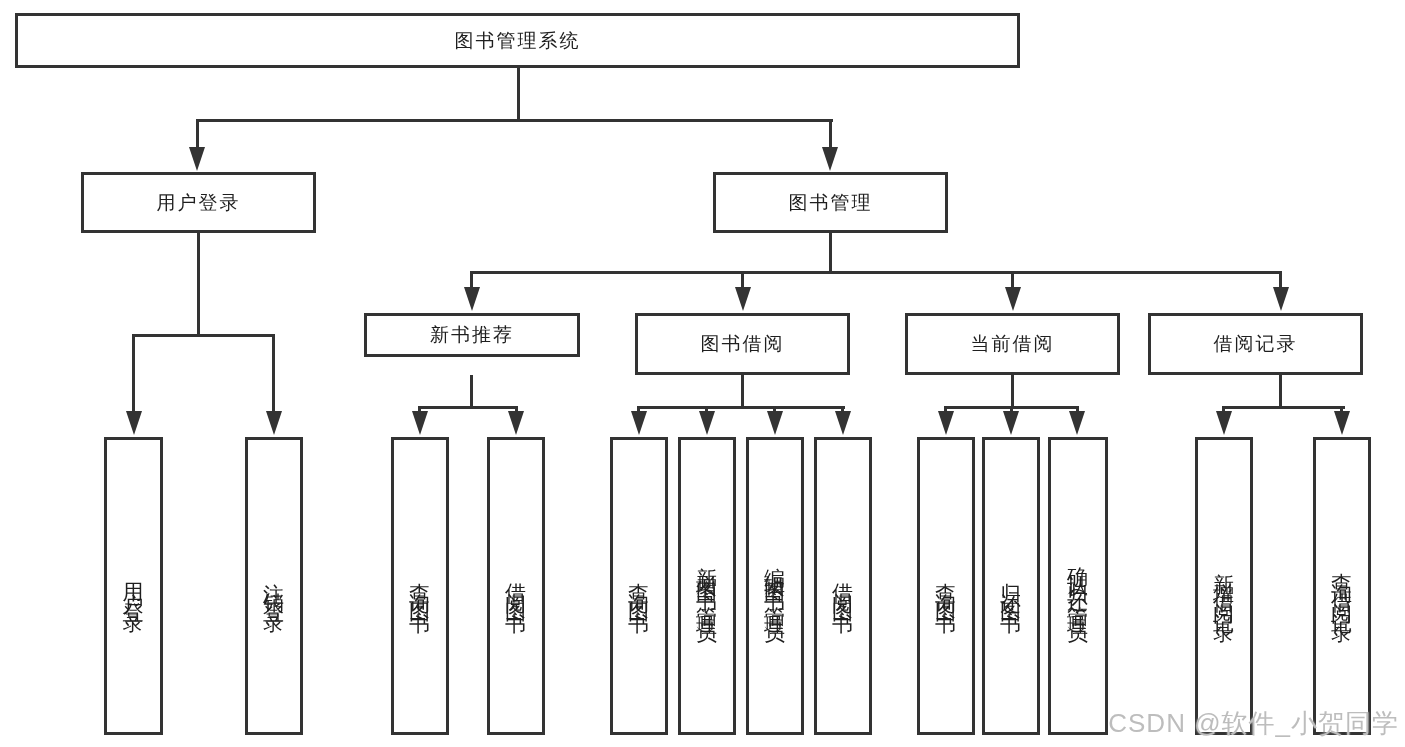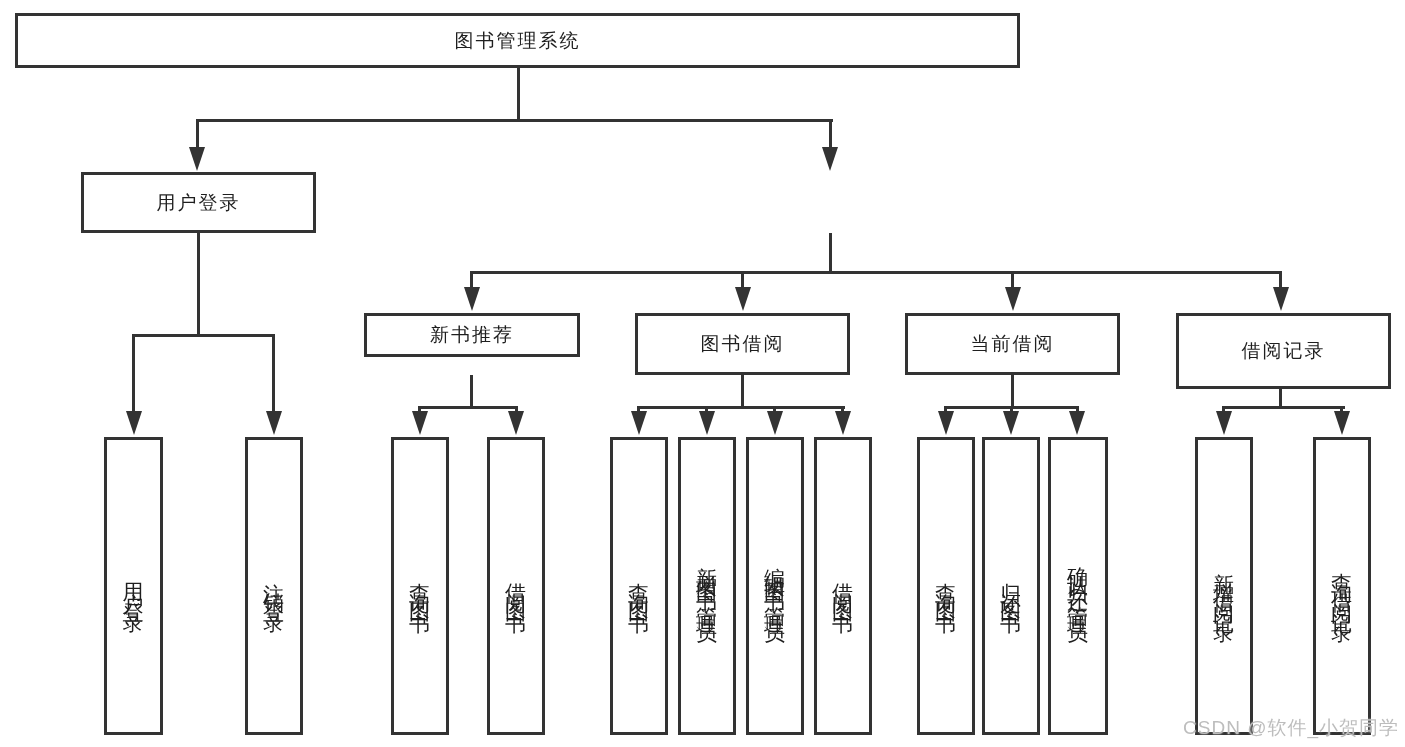--- a/index.html
+++ b/index.html
@@ -28,21 +28,21 @@
   .vl,.hl{position:absolute;background:var(--line);}
   .vl{width:3px;}
   .hl{height:3px;}
   
   .arrow{
     position:absolute;width:0;height:0;
     border-left:8px solid transparent;border-right:8px solid transparent;
     border-top:24px solid var(--line);
   }
   .watermark{
-    position:absolute;right:6px;bottom:6px;font-size:19px;color:var(--wm);
+    position:absolute;right:6px;bottom:6px;font-size:26px;color:var(--wm);
     letter-spacing:1px;white-space:nowrap;text-shadow:0 0 2px rgba(255,255,255,.9);
   }
 </style>
 </head>
 <body>
 
 <div class="canvas">
 
   <div class="vl" style="left:517px;top:68px;height:53px"></div>
   <div class="hl" style="left:197px;top:119px;width:636px"></div>
@@ -103,31 +103,34 @@
   <div class="vl" style="left:1340px;top:406px;height:8px"></div>
   <div class="arrow" style="left:1334px;top:411px"></div>
 
   <div class="box" style="left:15px;top:13px;width:1005px;height:55px">
     <span class="h-label">图书管理系统</span>
   </div>
 
   <div class="box" style="left:81px;top:172px;width:235px;height:61px">
     <span class="h-label">用户登录</span>
   </div>
+  <div class="box" style="left:713px;top:172px;width:235px;height:61px">
+    <span class="h-label">图书管理</span>
+  </div>
 
   <div class="box" style="left:364px;top:313px;width:216px;height:44px">
     <span class="h-label">新书推荐</span>
   </div>
   <div class="box" style="left:635px;top:313px;width:215px;height:62px">
     <span class="h-label">图书借阅</span>
   </div>
   <div class="box" style="left:905px;top:313px;width:215px;height:62px">
     <span class="h-label">当前借阅</span>
   </div>
-  <div class="box" style="left:1176px;top:313px;width:215px;height:76px">
+  <div class="box" style="left:1148px;top:313px;width:215px;height:62px">
     <span class="h-label">借阅记录</span>
   </div>
 
   <div class="box" style="left:104px;top:437px;width:59px;height:298px">
     <span class="v-label">用户登录</span>
   </div>
   <div class="box" style="left:245px;top:437px;width:58px;height:298px">
     <span class="v-label">注销登录</span>
   </div>
 

